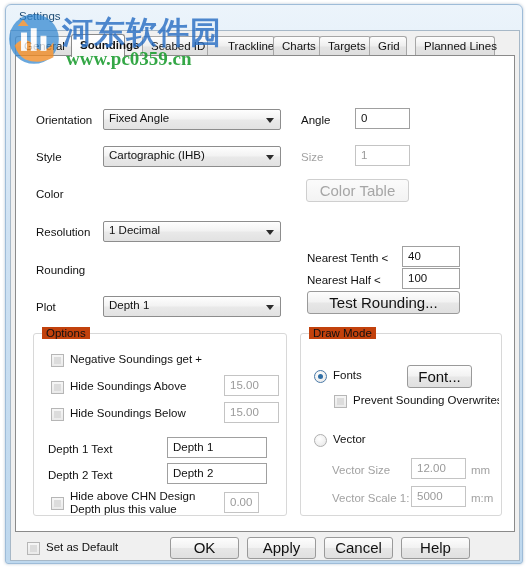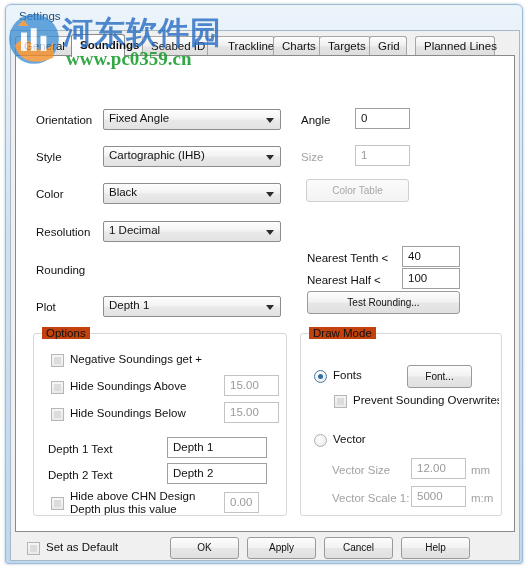--- a/index.html
+++ b/index.html
@@ -145,21 +145,21 @@
   }
 
   .btn {
     position: absolute;
     height: 23px;
     line-height: 21px;
     text-align: center;
     background: linear-gradient(to bottom, #fdfdfd 0%, #f2f2f2 48%, #e7e7e7 52%, #e0e0e0 100%);
     border: 1px solid #9a9a9a;
     border-radius: 3px;
-    font-size: 10px;
+    font-size: 15px;
     color: #111;
     box-sizing: border-box;
     white-space: nowrap;
   }
   .btn.dis {
     color: #a6a6a6;
     border-color: #cfcfcf;
     background: linear-gradient(to bottom, #fbfbfb 0%, #f3f3f3 100%);
   }
 
@@ -286,24 +286,20 @@
         <span class="arrow"></span>
       </div>
 
       <div class="lbl" style="left:20px; top:95px;">Style</div>
       <div class="combo" style="left:87px; top:90px; width:178px;">
         <span class="ctext">Cartographic (IHB)</span>
         <span class="arrow"></span>
       </div>
 
       <div class="lbl" style="left:20px; top:132px;">Color</div>
-      <div class="combo" style="left:87px; top:127px; width:178px;">
-        <span class="ctext">Black</span>
-        <span class="arrow"></span>
-      </div>
 
       <div class="lbl" style="left:20px; top:170px;">Resolution</div>
       <div class="combo" style="left:87px; top:165px; width:178px;">
         <span class="ctext">1 Decimal</span>
         <span class="arrow"></span>
       </div>
 
       <div class="lbl" style="left:20px; top:208px;">Rounding</div>
 
       <div class="lbl" style="left:20px; top:245px;">Plot</div>

